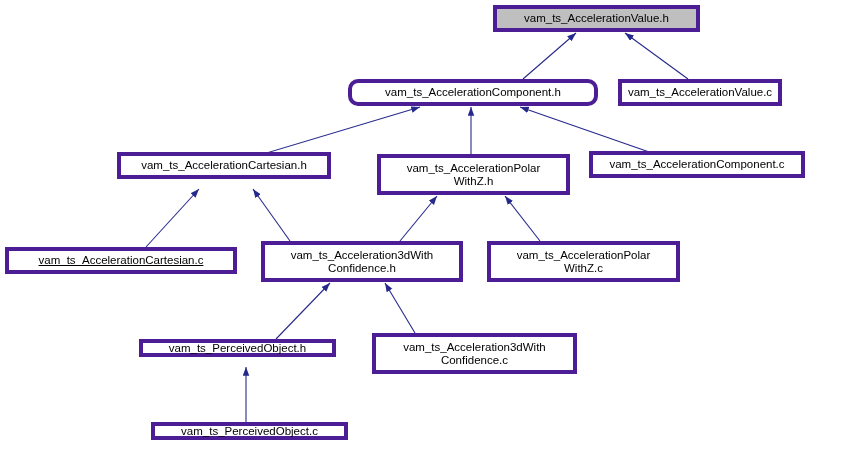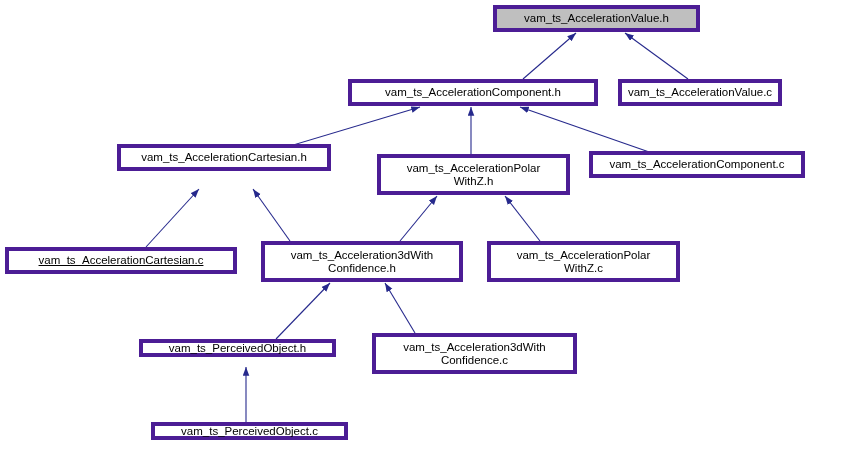--- a/index.html
+++ b/index.html
@@ -62,23 +62,23 @@
         <line x1="290" y1="241" x2="253" y2="189" marker-end="url(#arrow)"></line>
         <line x1="400" y1="241" x2="437" y2="196" marker-end="url(#arrow)"></line>
         <line x1="540" y1="241" x2="505" y2="196" marker-end="url(#arrow)"></line>
         <line x1="276" y1="339" x2="330" y2="283" marker-end="url(#arrow)"></line>
         <line x1="415" y1="333" x2="385" y2="283" marker-end="url(#arrow)"></line>
         <line x1="246" y1="422" x2="246" y2="367" marker-end="url(#arrow)"></line>
       </g>
   </svg>
   <div id="node-layer">
       <div class="node root" style="left: 493px; top: 5px; width: 207px; height: 27px;">vam_ts_AccelerationValue.h</div>
-      <div class="node" style="left: 348px; top: 79px; width: 250px; height: 27px;">vam_ts_AccelerationComponent.h</div>
+      <div class="node" style="left: 348px; top: 79px; width: 250px; height: 27px; border-radius: 10px;">vam_ts_AccelerationComponent.h</div>
       <div class="node" style="left: 618px; top: 79px; width: 164px; height: 27px;">vam_ts_AccelerationValue.c</div>
-      <div class="node" style="left: 117px; top: 144px; width: 214px; height: 27px;">vam_ts_AccelerationCartesian.h</div>
+      <div class="node" style="left: 117px; top: 152px; width: 214px; height: 27px;">vam_ts_AccelerationCartesian.h</div>
       <div class="node" style="left: 377px; top: 154px; width: 193px; height: 41px;">vam_ts_AccelerationPolar
 WithZ.h</div>
       <div class="node" style="left: 589px; top: 151px; width: 216px; height: 27px;">vam_ts_AccelerationComponent.c</div>
       <div class="node" style="left: 5px; top: 247px; width: 232px; height: 27px; text-decoration: underline;">vam_ts_AccelerationCartesian.c</div>
       <div class="node" style="left: 261px; top: 241px; width: 202px; height: 41px;">vam_ts_Acceleration3dWith
 Confidence.h</div>
       <div class="node" style="left: 487px; top: 241px; width: 193px; height: 41px;">vam_ts_AccelerationPolar
 WithZ.c</div>
       <div class="node" style="left: 139px; top: 339px; width: 197px; height: 18px;">vam_ts_PerceivedObject.h</div>
       <div class="node" style="left: 372px; top: 333px; width: 205px; height: 41px;">vam_ts_Acceleration3dWith

